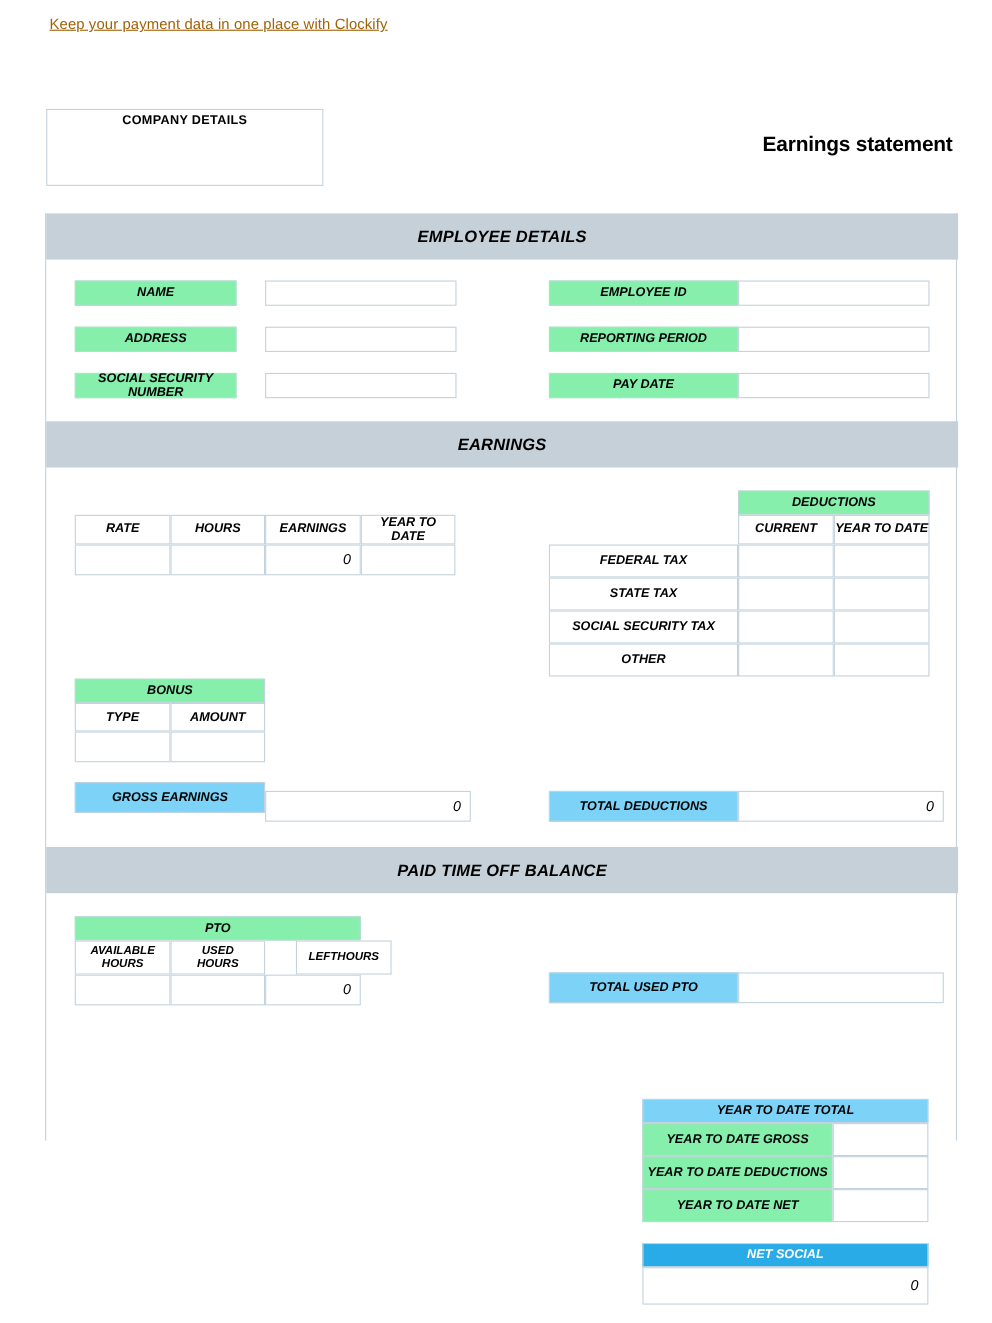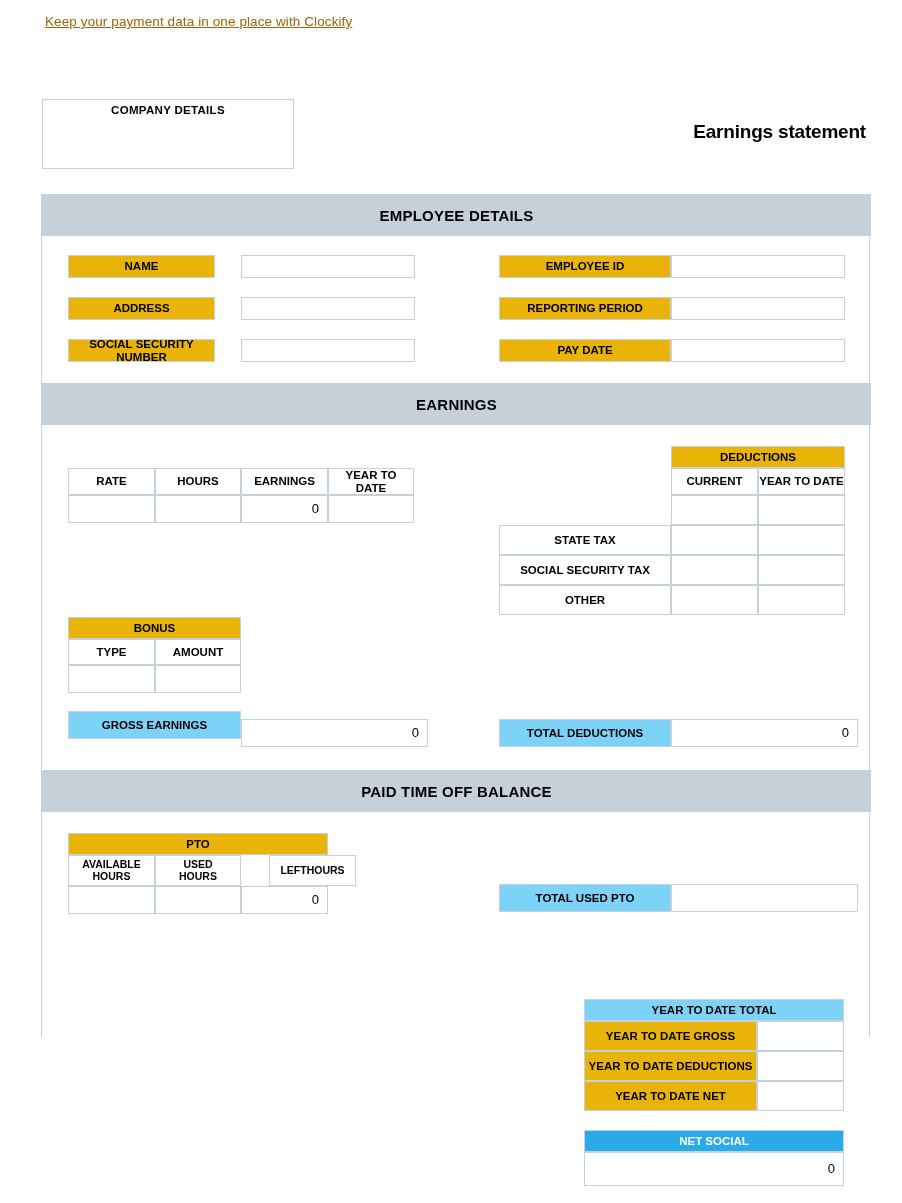--- a/index.html
+++ b/index.html
@@ -60,20 +60,21 @@
   
   .doc-panel {
     position: absolute;
     left: 41px;
     top: 194px;
     width: 829px;
     height: 843px;
     border-left: 1px solid #c3d2dc;
     border-right: 1px solid #c3d2dc;
     box-sizing: border-box;
+    font-style: italic;
   }
 
   .band {
     position: absolute;
     left: 0;
     width: 829px;
     background: #c5d0d8;
     display: flex;
     align-items: center;
     justify-content: center;
@@ -92,21 +93,21 @@
     border: 1px solid #c3d2dc;
     font-size: 11.5px;
     font-weight: bold;
     display: flex;
     align-items: center;
     justify-content: center;
     text-align: center;
     background: #ffffff;
     line-height: 1.12;
   }
-  .lbl       { background: #eab308; }
+  .lbl       { background: #86efac; }
   .val       { background: #ffffff; justify-content: flex-end; padding-right: 8px; font-weight: normal; font-size: 13px; }
   .val-blank { background: #ffffff; }
   .cyan      { background: #7dd3f7; }
   .cyan-str  { background: #29abe8; color: #ffffff; }
   .hdr       { background: #ffffff; }
   .two-line  { font-size: 10.5px; }
 </style>
 </head>
 <body>
 
@@ -152,20 +153,21 @@
 
   <div class="cell val-blank" style="left:26px; top:301px; width:87px; height:28px;"></div>
   <div class="cell val-blank" style="left:113px; top:301px; width:86px; height:28px;"></div>
   <div class="cell val" style="left:199px; top:301px; width:87px; height:28px;">0</div>
   <div class="cell val-blank" style="left:286px; top:301px; width:86px; height:28px;"></div>
 
   <div class="cell lbl" style="left:629px; top:252px; width:174px; height:22px;">DEDUCTIONS</div>
   <div class="cell hdr" style="left:629px; top:274px; width:87px; height:27px;">CURRENT</div>
   <div class="cell hdr" style="left:716px; top:274px; width:87px; height:27px;">YEAR TO DATE</div>
 
+  <div class="cell hdr" style="left:457px; top:301px; width:172px; height:30px;">FEDERAL TAX</div>
   <div class="cell val-blank" style="left:629px; top:301px; width:87px; height:30px;"></div>
   <div class="cell val-blank" style="left:716px; top:301px; width:87px; height:30px;"></div>
 
   <div class="cell hdr" style="left:457px; top:331px; width:172px; height:30px;">STATE TAX</div>
   <div class="cell val-blank" style="left:629px; top:331px; width:87px; height:30px;"></div>
   <div class="cell val-blank" style="left:716px; top:331px; width:87px; height:30px;"></div>
 
   <div class="cell hdr" style="left:457px; top:361px; width:172px; height:30px;">SOCIAL SECURITY TAX</div>
   <div class="cell val-blank" style="left:629px; top:361px; width:87px; height:30px;"></div>
   <div class="cell val-blank" style="left:716px; top:361px; width:87px; height:30px;"></div>

